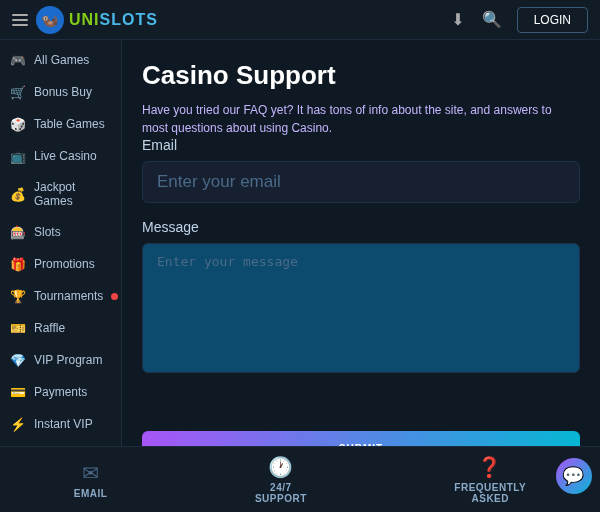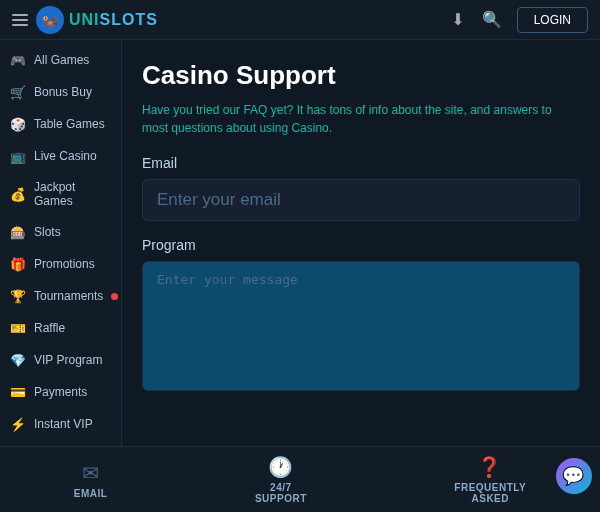--- a/index.html
+++ b/index.html
@@ -58,21 +58,21 @@
       justify-content: center;
       font-size: 14px;
     }
     .logo-text {
       color: #fff;
       font-weight: 700;
       font-size: 16px;
       letter-spacing: 1px;
     }
     .logo-text span {
-      color: #14b8a6;
+      color: #84cc16;
     }
     .header-right {
       display: flex;
       align-items: center;
       gap: 10px;
     }
     .header-icon-btn {
       background: none;
       border: none;
       color: #aaa;
@@ -159,22 +159,21 @@
     .main::-webkit-scrollbar { width: 3px; }
 
     .page-title {
       font-size: 26px;
       font-weight: 700;
       color: #fff;
       margin-bottom: 10px;
     }
     .page-desc {
       font-size: 12px;
-      color: #14b8a6;
-      margin-bottom: 18px;
+      color: #c4b5fd;
       line-height: 1.5;
     }
 
     .form-label {
       font-size: 14px;
       color: #c0d4e8;
       margin-bottom: 8px;
       display: block;
     }
     .form-input {
@@ -382,21 +381,21 @@
 
   </nav>
 
   <main class="main">
     <h1 class="page-title">Casino Support</h1>
     <p class="page-desc">Have you tried our FAQ yet? It has tons of info about the site, and answers to most questions about using Casino.</p>
 
     <label class="form-label">Email</label>
     <input class="form-input" type="email" placeholder="Enter your email" style="">
 
-    <label class="form-label">Program</label>
+    <label class="form-label">Message</label>
     <textarea class="form-textarea" placeholder="Enter your message" style=""></textarea>
 
     <button class="btn-submit">SUBMIT</button>
 
     
   </main>
 </div>
 
 <footer class="footer">
   <div class="footer-item">

